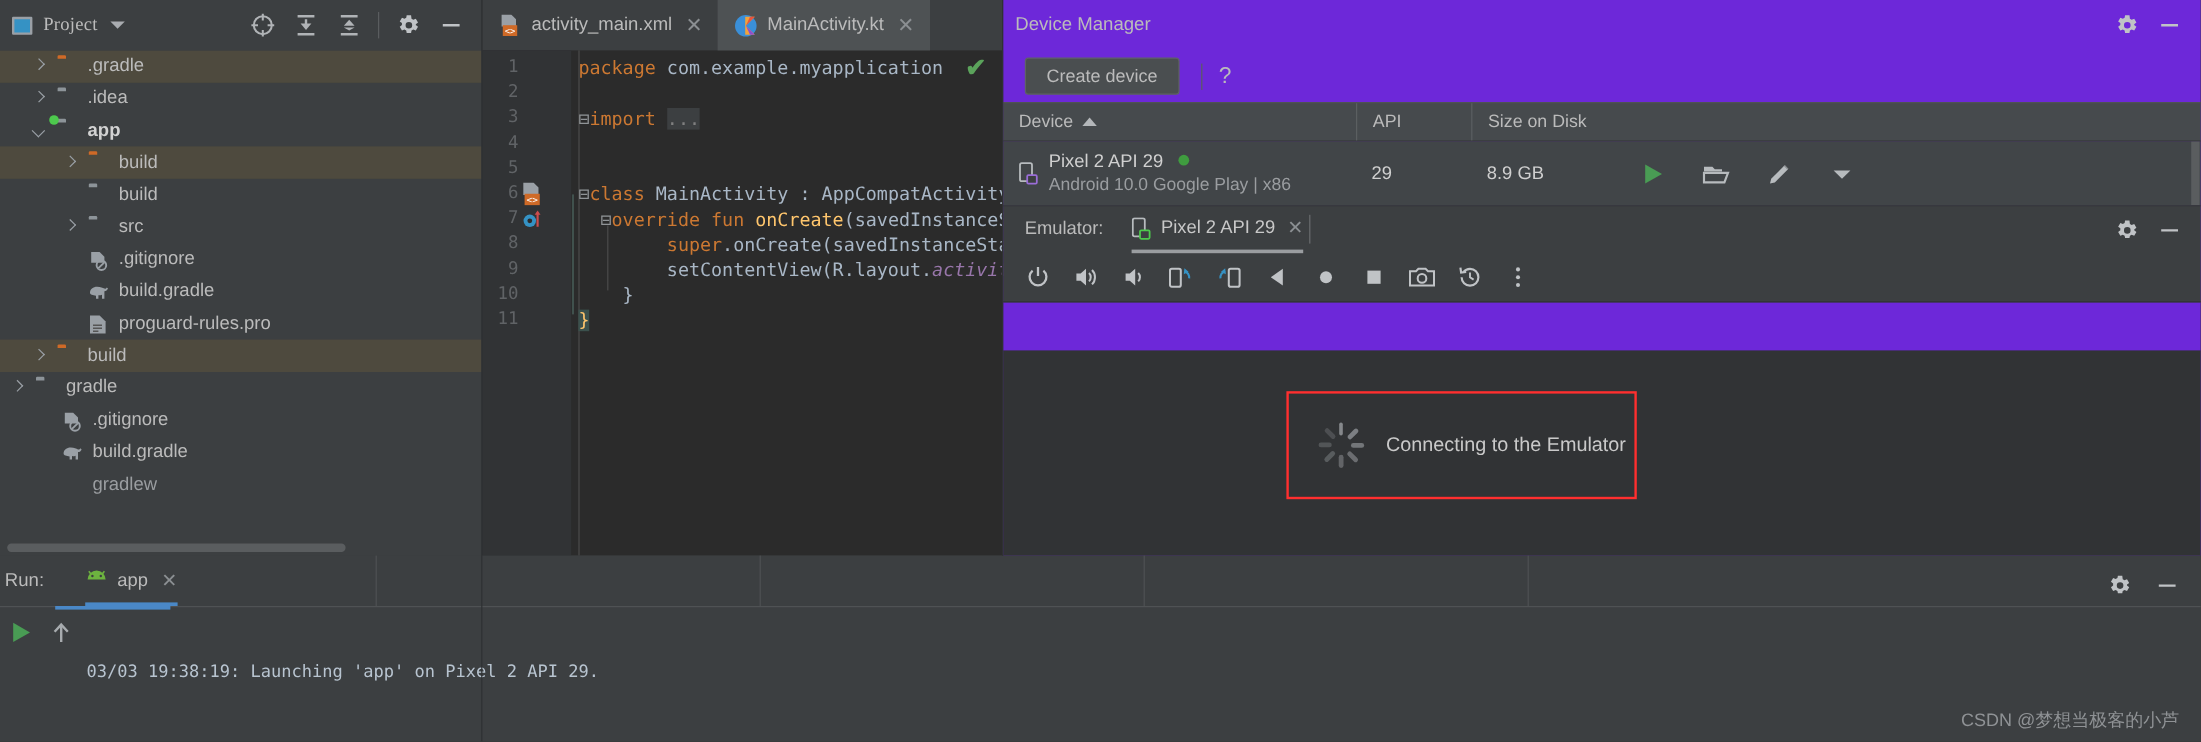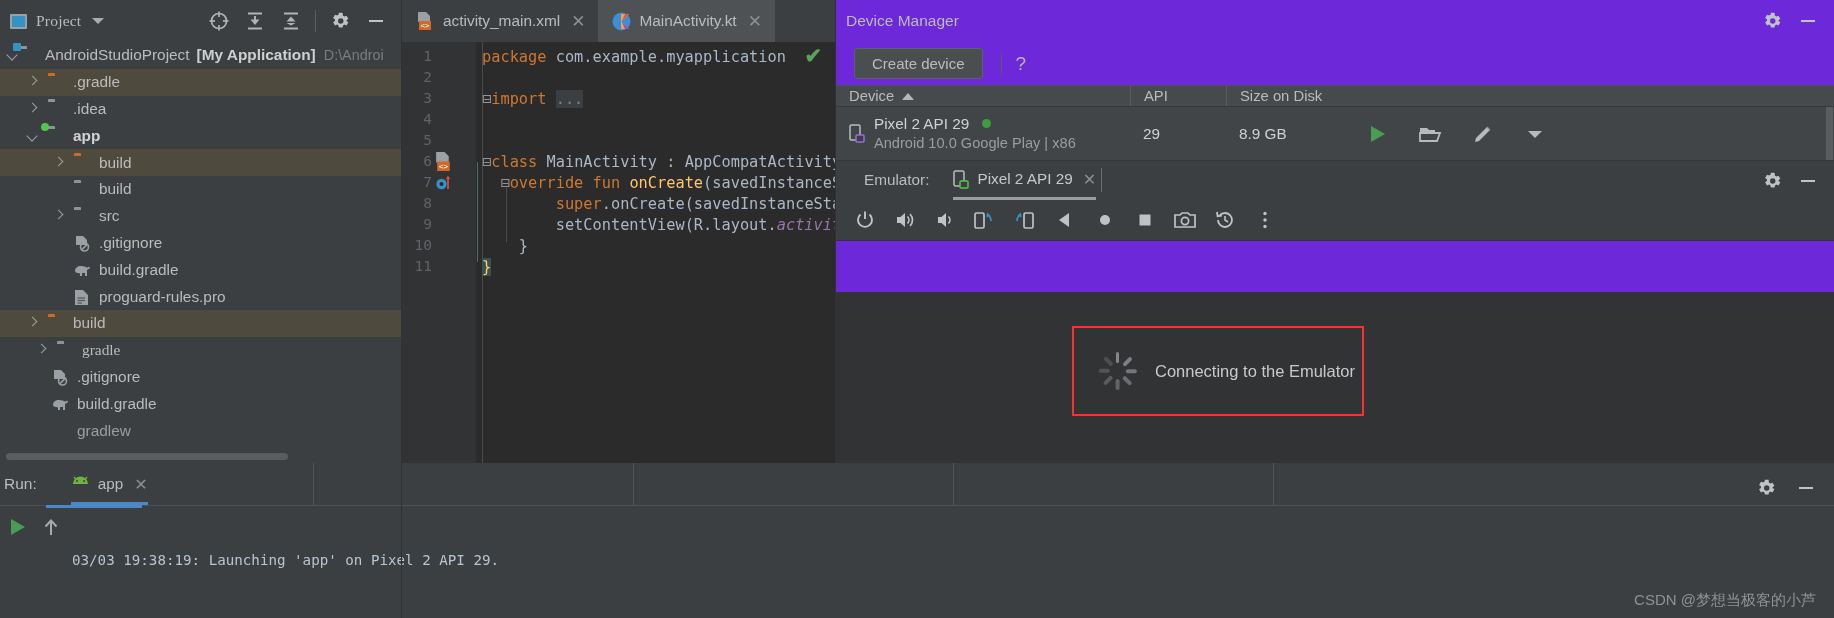--- a/index.html
+++ b/index.html
@@ -231,21 +231,21 @@
     background: #4a4e50;
     color: #bbbbbb;
     font-size: 15px;
     padding: 6px 17px;
     border-radius: 3px;
   }
   .tb-sep { width: 1px; height: 22px; background: #5a5d5f; margin: 0 14px 0 18px; }
   #help-q { color: #bbbbbb; font-size: 19px; }
 
   #dm-tablehead {
-    height: 22px;
+    height: 33px;
     display: flex; align-items: center;
     background: #464a4d;
     border-top: 1px solid #4f5254;
     border-bottom: 1px solid #35383a;
     color: #bbbbbb; font-size: 14.8px;
   }
   .th { padding-left: 13px; position: relative; height: 100%; display: flex; align-items: center; }
   .th + .th { border-left: 1px solid #5b5f61; }
   .sort-asc {
     width: 0; height: 0; margin-left: 8px;
@@ -263,21 +263,21 @@
   #dev-name { color: #d0d0d0; font-size: 15.3px; }
   #dev-sub { color: #9a9da0; font-size: 14.6px; }
   .green-dot { width: 9px; height: 9px; border-radius: 50%; background: #3f9c3f; display: inline-block; margin-left: 8px; position: relative; top: -1px;}
   .act-ico { display: flex; align-items: center; justify-content: center; }
 
   
   #emu-tabbar {
     height: 39px;
     background: #3c3f41;
     display: flex; align-items: center;
-    padding-left: 28px;
+    padding-left: 18px;
     border-top: 1px solid #35383a;
     position: relative;
   }
   #emu-label { color: #bbbbbb; font-size: 15.3px; margin-right: 24px; }
   #emu-tab {
     display: flex; align-items: center;
     color: #c8c8c8; font-size: 15.3px;
     padding-bottom: 2px;
     position: relative;
   }
@@ -409,29 +409,20 @@
         <div class="tool-btn">
           <svg width="22" height="22" viewBox="0 0 22 22">
               <line x1="4" y1="11" x2="18" y2="11" stroke="#c0c3c6" stroke-width="2"></line>
             </svg>
         </div>
       </div>
     </div>
 
     <div id="tree">
 
-      <div class="row" style="padding-left:6px;">
-        <span class="arrow down"></span>
-        <span class="ficon">
-          <span class="folder-grey badge-blue"></span>
-        </span>
-        <span class="lbl">AndroidStudioProject</span>
-        <b style="margin-left:7px;color:#cfcfcf;">[My Application]</b>
-        <span class="path">D:\Androi</span>
-      </div>
 
       <div class="row sel" style="padding-left:26px;">
         <span class="arrow right"></span>
         <span class="ficon" style="margin-left:8px;"><span class="folder-orange"></span></span>
         <span class="lbl">.gradle</span>
       </div>
 
       <div class="row" style="padding-left:26px;">
         <span class="arrow right"></span>
         <span class="ficon" style="margin-left:8px;"><span class="folder-grey"></span></span>
@@ -492,21 +483,21 @@
         </span>
         <span class="lbl">proguard-rules.pro</span>
       </div>
 
       <div class="row sel" style="padding-left:26px;">
         <span class="arrow right"></span>
         <span class="ficon" style="margin-left:8px;"><span class="folder-orange"></span></span>
         <span class="lbl">build</span>
       </div>
 
-      <div class="row" style="padding-left:35px;font-family:Liberation Serif, serif;">
+      <div class="row" style="padding-left:8px;">
         <span class="arrow right"></span>
         <span class="ficon" style="margin-left:8px;"><span class="folder-grey"></span></span>
         <span class="lbl">gradle</span>
       </div>
 
       <div class="row" style="padding-left:52px;">
         <span class="ficon">
           <svg width="16" height="17" viewBox="0 0 16 17">
               <path d="M2 1h7l4 4v5H2z" fill="#9aa0a6"></path>
               <circle cx="10.5" cy="12" r="4" fill="none" stroke="#9aa0a6" stroke-width="1.6"></circle>

